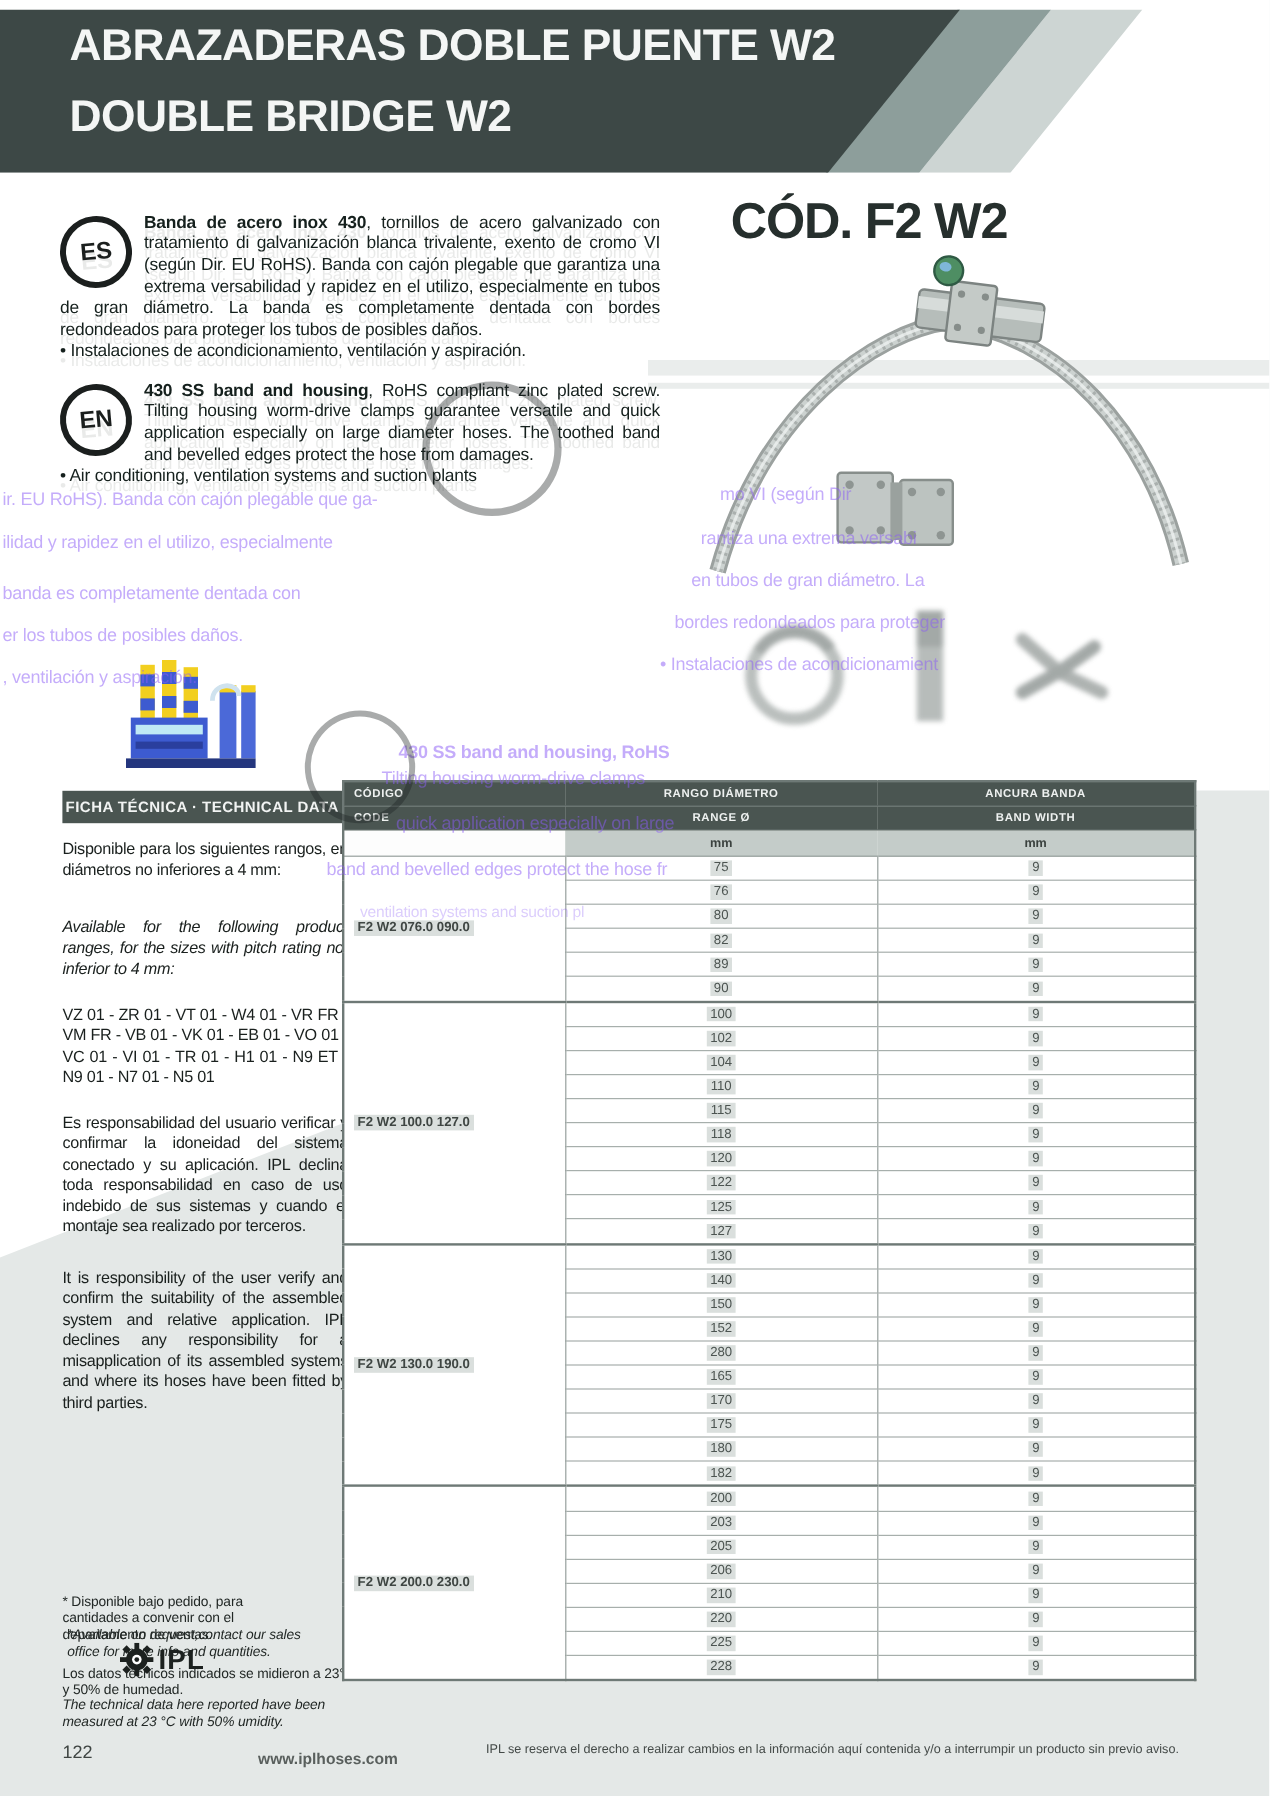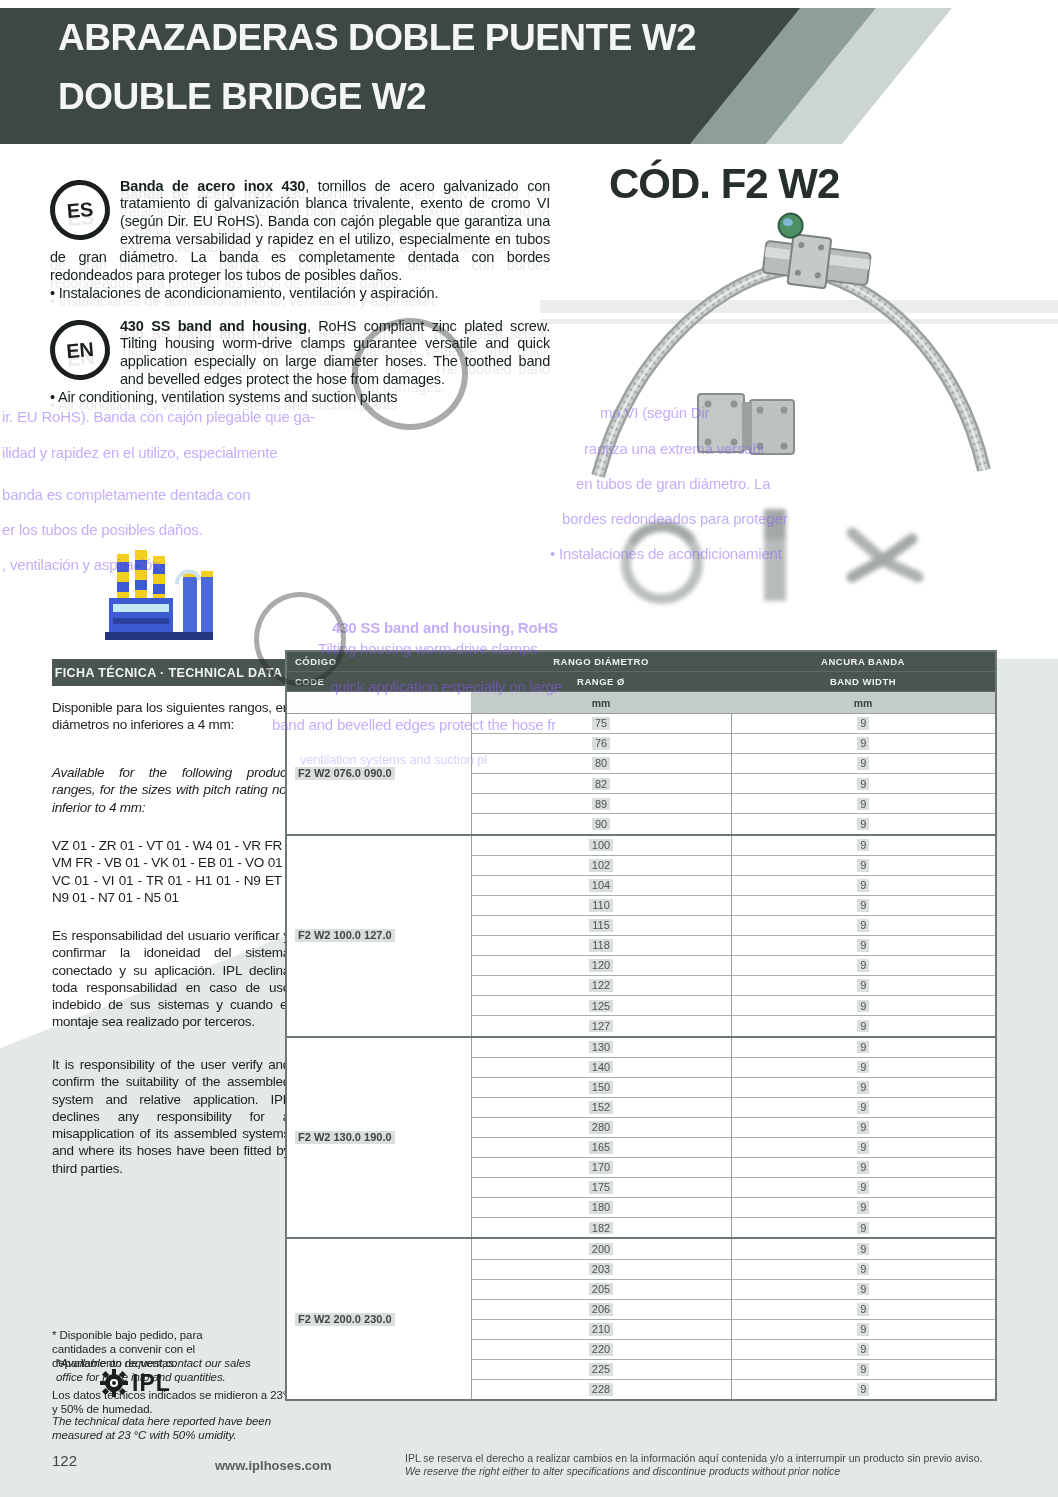--- a/index.html
+++ b/index.html
@@ -400,16 +400,15 @@
         <rect x="20" y="20" width="5" height="5" transform="rotate(45 22.5 22.5)"></rect>
       </g>
       <circle cx="14" cy="14" r="4" fill="#fff"></circle>
       <circle cx="14" cy="14" r="2" fill="#1c211f"></circle>
     </svg>
     <span class="logo-text">IPL</span>
   </div>
   <a class="footer-url" href="#">www.iplhoses.com</a>
   <div class="footer-legal">
     <div class="es">IPL se reserva el derecho a realizar cambios en la información aquí contenida y/o a interrumpir un producto sin previo aviso.</div>
-    <div class="en">We reserve the right either to alter specifications and discontinue products without prior notice</div>
   </div>
 
 </div>
 
 </body></html>

